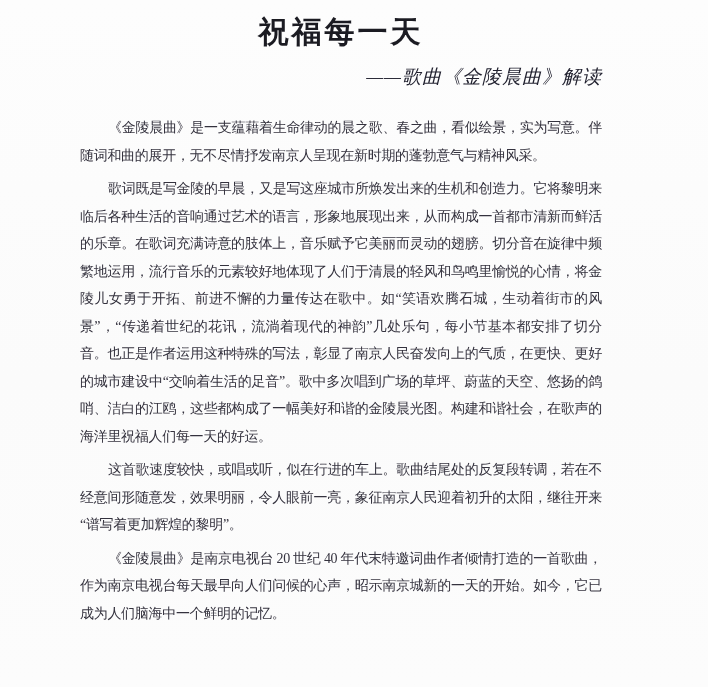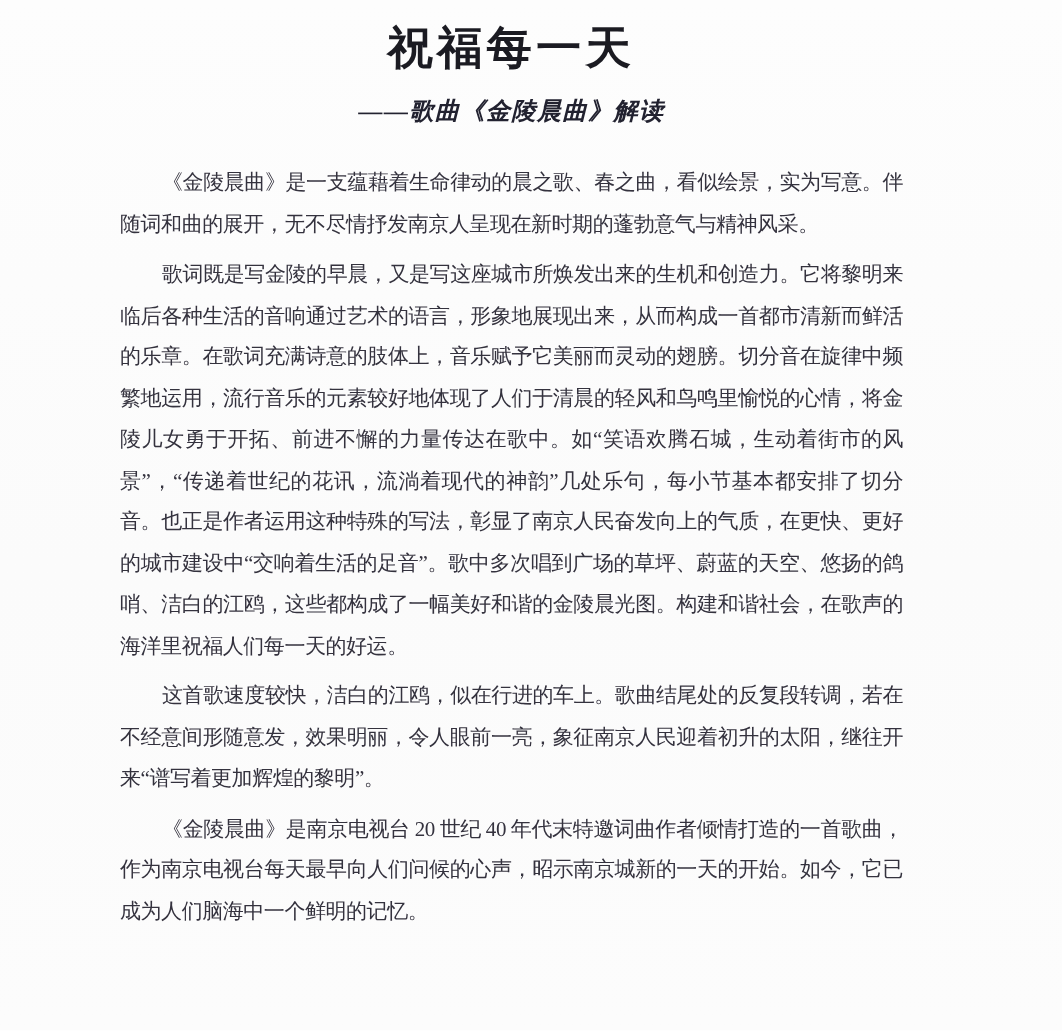--- a/index.html
+++ b/index.html
@@ -22,23 +22,23 @@
     padding-top: 2px;
     text-align: center;
     font-family: "Liberation Sans", "DejaVu Sans", sans-serif;
     font-size: 30px;
     font-weight: 800;
     letter-spacing: 3px;
     color: #1b1b22;
   }
   .doc-subtitle {
     margin-top: 11px;
-    text-align: center;
-    font-size: 16px;
-    font-weight: 700;
+    text-align: right;
+    font-size: 19px;
+    font-weight: 400;
     font-style: italic;
     letter-spacing: 1px;
     color: #222230;
   }
   .article-body {
     margin-top: 24px;
     color: #34323e;
     font-size: 14px;
     line-height: 27.5px;
     text-align: justify;
@@ -54,17 +54,17 @@
 
 <div class="page">
 
   <h1 class="doc-title">祝福每一天</h1>
 
   <div class="doc-subtitle">——歌曲《金陵晨曲》解读</div>
 
   <div class="article-body">
     <p>《金陵晨曲》是一支蕴藉着生命律动的晨之歌、春之曲，看似绘景，实为写意。伴随词和曲的展开，无不尽情抒发南京人呈现在新时期的蓬勃意气与精神风采。</p>
     <p>歌词既是写金陵的早晨，又是写这座城市所焕发出来的生机和创造力。它将黎明来临后各种生活的音响通过艺术的语言，形象地展现出来，从而构成一首都市清新而鲜活的乐章。在歌词充满诗意的肢体上，音乐赋予它美丽而灵动的翅膀。切分音在旋律中频繁地运用，流行音乐的元素较好地体现了人们于清晨的轻风和鸟鸣里愉悦的心情，将金陵儿女勇于开拓、前进不懈的力量传达在歌中。如“笑语欢腾石城，生动着街市的风景”，“传递着世纪的花讯，流淌着现代的神韵”几处乐句，每小节基本都安排了切分音。也正是作者运用这种特殊的写法，彰显了南京人民奋发向上的气质，在更快、更好的城市建设中“交响着生活的足音”。歌中多次唱到广场的草坪、蔚蓝的天空、悠扬的鸽哨、洁白的江鸥，这些都构成了一幅美好和谐的金陵晨光图。构建和谐社会，在歌声的海洋里祝福人们每一天的好运。</p>
-    <p>这首歌速度较快，洁白的江鸥，似在行进的车上。歌曲结尾处的反复段转调，若在不经意间形随意发，效果明丽，令人眼前一亮，象征南京人民迎着初升的太阳，继往开来“谱写着更加辉煌的黎明”。</p>
+    <p>这首歌速度较快，或唱或听，似在行进的车上。歌曲结尾处的反复段转调，若在不经意间形随意发，效果明丽，令人眼前一亮，象征南京人民迎着初升的太阳，继往开来“谱写着更加辉煌的黎明”。</p>
     <p>《金陵晨曲》是南京电视台 20 世纪 40 年代末特邀词曲作者倾情打造的一首歌曲，作为南京电视台每天最早向人们问候的心声，昭示南京城新的一天的开始。如今，它已成为人们脑海中一个鲜明的记忆。</p>
   </div>
 
 </div>
 
 </body></html>

